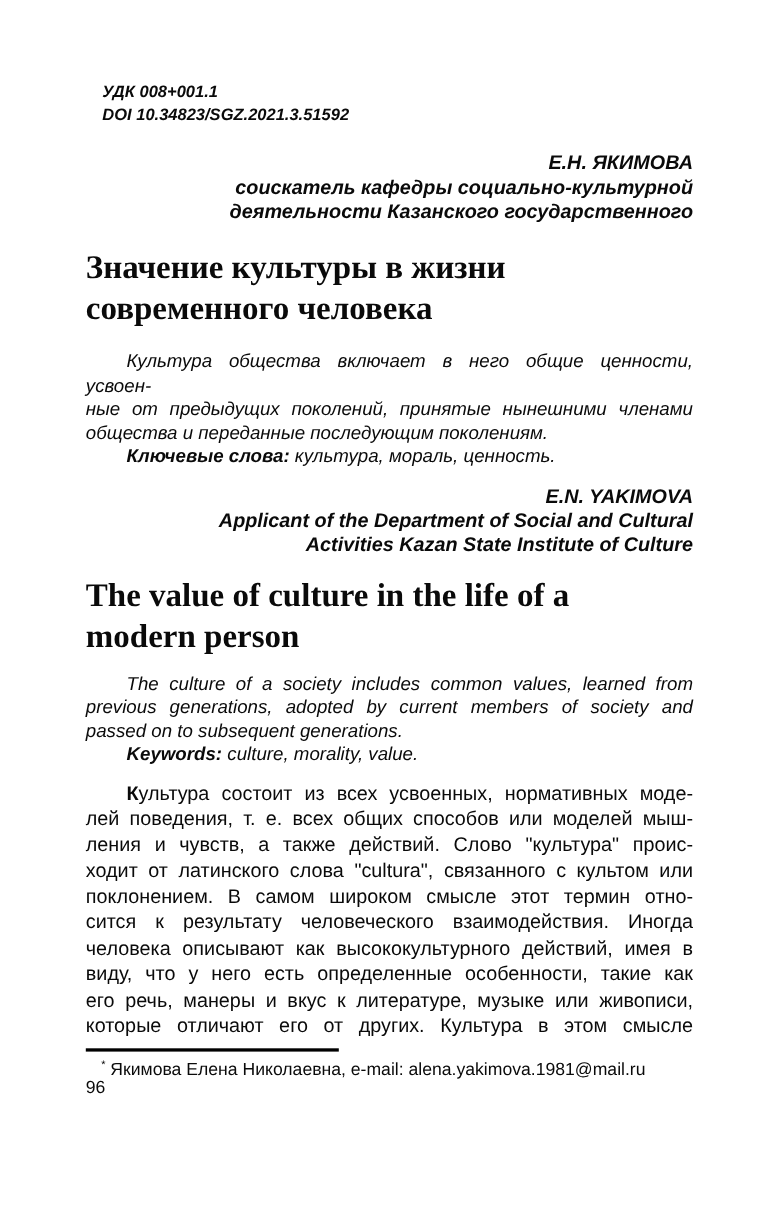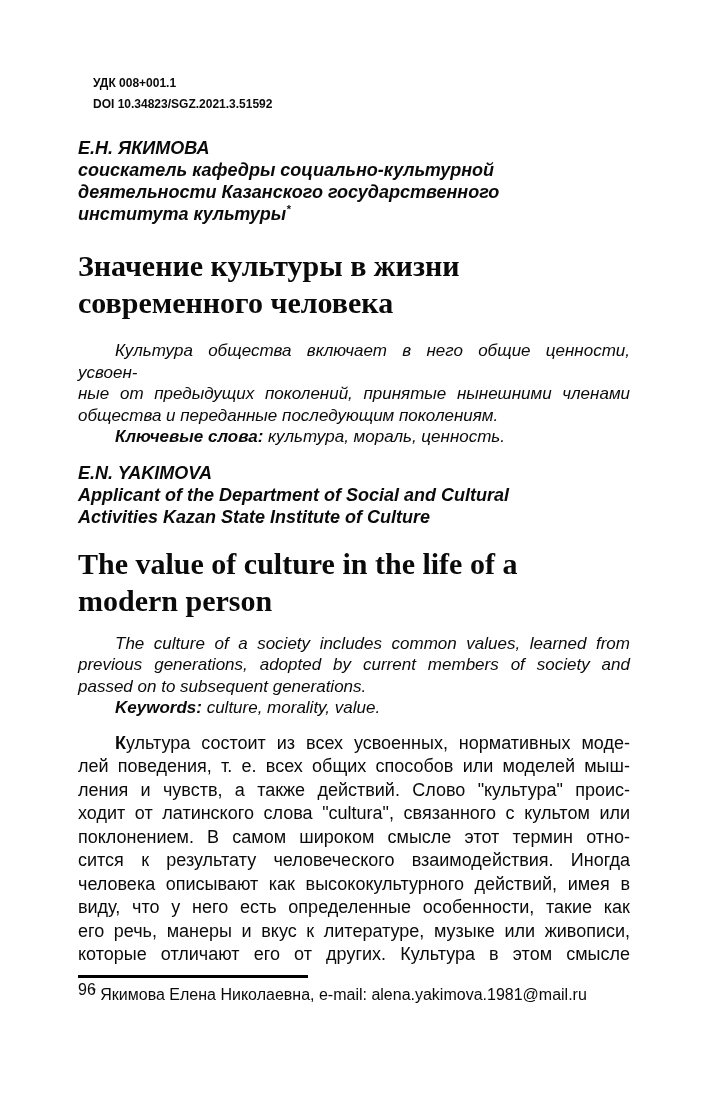--- a/index.html
+++ b/index.html
@@ -17,26 +17,27 @@
   .content {
     position: absolute;
     left: 78px;
     top: 73px;
     width: 552px;
   }
   
   .udc-block {
     margin-left: 15px;
     font-weight: bold;
-    font-size: 12px;
+    font-size: 15px;
     line-height: 21px;
+    font-style: italic;
   }
   
   .author-block {
-    text-align: left;
+    text-align: right;
     font-weight: bold;
     font-style: italic;
     font-size: 18px;
     line-height: 22px;
   }
   .author-ru { margin-top: 22px; }
   .author-en { margin-top: 14px; }
   
   .title-block {
     font-family: "Liberation Serif", serif;
@@ -100,21 +101,20 @@
       <div>УДК 008+001.1</div>
       <div>DOI 10.34823/SGZ.2021.3.51592</div>
     </div>
 
     <div class="author-block author-ru">
       <div>Е.Н. ЯКИМОВА</div>
       <div>
           <div class="">соискатель кафедры социально-культурной</div>
           <div class="">деятельности Казанского государственного</div>
         </div>
-      <div><span>института культуры</span><sup>*</sup></div>
     </div>
 
     <div class="title-block title-ru">
         <div class="">Значение культуры в жизни</div>
         <div class="">современного человека</div>
       </div>
 
     <div class="abstract-block abstract-ru">
       <div class="abstract-lines">
           <div class="jl">Культура общества включает в него общие ценности, усвоен-</div>

